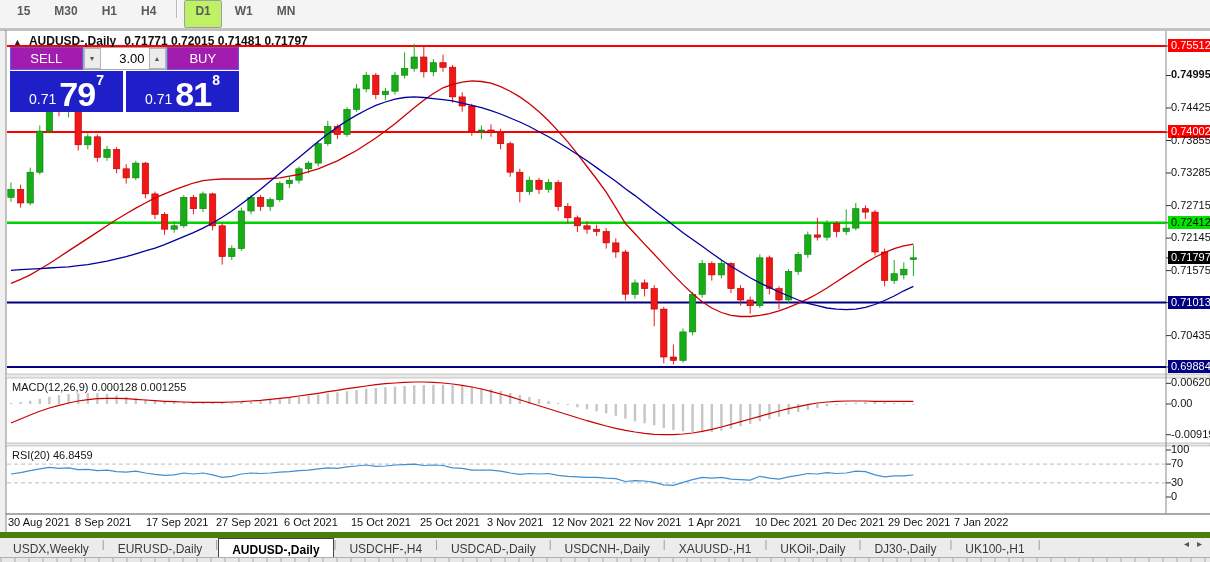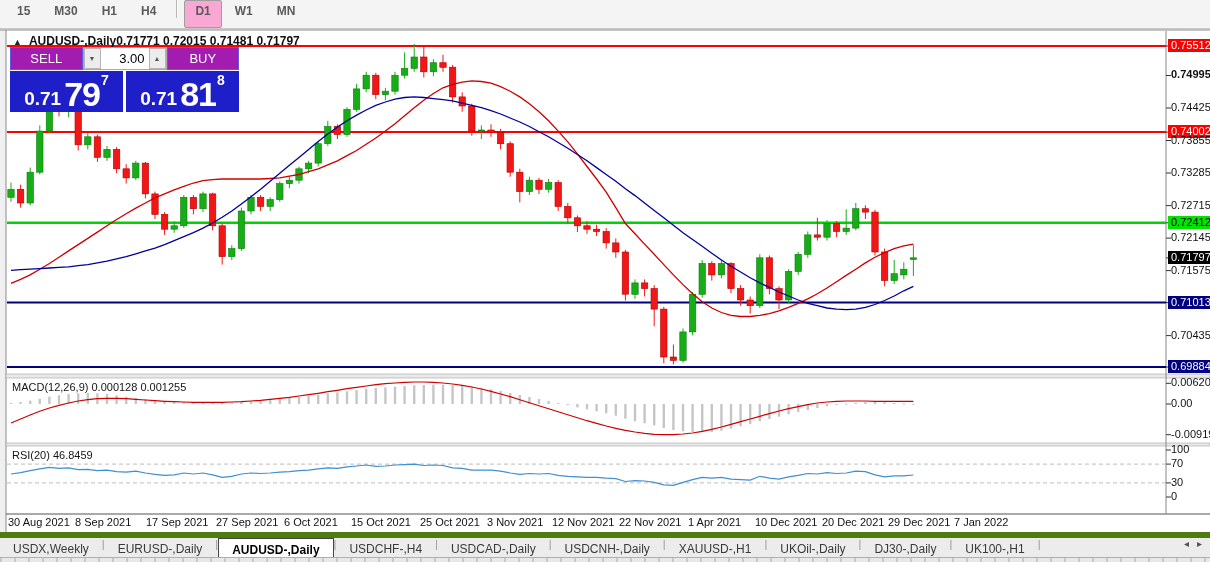--- a/index.html
+++ b/index.html
@@ -7,42 +7,42 @@
        font-family:"Liberation Sans",sans-serif;position:relative}
   .screen{position:absolute;left:0;top:0;width:1210px;height:562px}
   #svg-holder{position:absolute;left:0;top:0;width:1210px;height:562px;z-index:1}
 
   
   .toolbar{position:absolute;left:0;top:0;width:100%;height:29px;background:#f4f4f4;
            border-bottom:1px solid #c8c8c8;display:flex;z-index:6;
            box-sizing:border-box;padding-left:6px}
   .tf-btn{padding:3px 10px;font-size:12px;color:#5a5a5a;font-weight:bold;cursor:default;
           border:1px solid transparent;border-radius:2px;margin-right:2px}
-  .tf-btn.active{border:1px solid #9f9f9f;background:#f9a8d4}
+  .tf-btn.active{border:1px solid #9f9f9f;background:#bef264}
   .tb-div{width:1px;height:18px;background:#b5b5b5;margin:0 7px;box-shadow:1px 0 0 #fff}
 
   
   .title{position:absolute;left:13px;top:34px;font-size:12px;font-weight:bold;color:#101010;z-index:4;white-space:nowrap}
   .title .collapse{font-size:9px;margin-right:7px;color:#222}
-  .title .ohlc{font-weight:bold}
+  .title .ohlc{margin-left:8px;font-weight:bold}
 
   
   .trade-panel{position:absolute;left:10px;top:47px;width:229px;z-index:5}
   .tp-row1{display:flex;height:23px}
   .btn-sell,.btn-buy{width:77px;background:#a21caf;color:#fff;font-size:13px;text-align:center;
           line-height:21px;border:1px solid #5a5ae6;box-sizing:border-box;cursor:pointer}
   .lot-box{display:flex;flex:1;background:#fff;border:1px solid #a9a9a9;box-sizing:border-box}
   .spin{width:17px;background:#ececec;border:1px solid #b5b5b5;box-sizing:border-box;font-size:7px;
         color:#555;text-align:center;line-height:19px;cursor:pointer}
   .lot-input{flex:1;width:40px;border:none;text-align:right;font-size:13px;padding:0 4px;outline:none;
         font-family:"Liberation Sans",sans-serif}
   .tp-row2{display:flex;gap:3px;margin-top:1px;height:41px}
   .price-box{flex:1;background:#1f1fca;color:#fff;display:flex;align-items:flex-end;
         justify-content:center;padding-bottom:2px;cursor:pointer}
-  .pp{font-size:19px;font-weight:bold;margin-right:3px;line-height:22px}
+  .pp{font-size:14px;font-weight:normal;margin-right:3px;line-height:22px}
   .pb{font-size:34px;font-weight:bold;line-height:31px;letter-spacing:-1px}
   .ps{font-size:14px;font-weight:bold;align-self:flex-start;margin-top:1px;margin-left:1px}
 
   
   .ind-label{position:absolute;font-size:11px;color:#151515;z-index:4;white-space:nowrap}
   .scale-label{position:absolute;left:1171px;font-size:11px;color:#111;z-index:4;height:13px;line-height:13px;white-space:nowrap}
   .scale-label.boxed{left:1168px;padding:0 3px;color:#fff}
   .scale-label.green-box{color:#000}
   .date-label{position:absolute;top:516px;font-size:11px;color:#111;z-index:4;white-space:nowrap}
 

